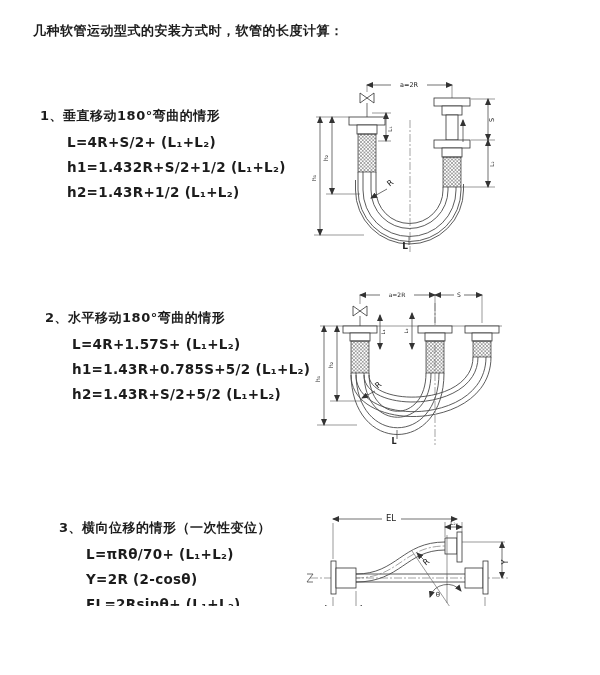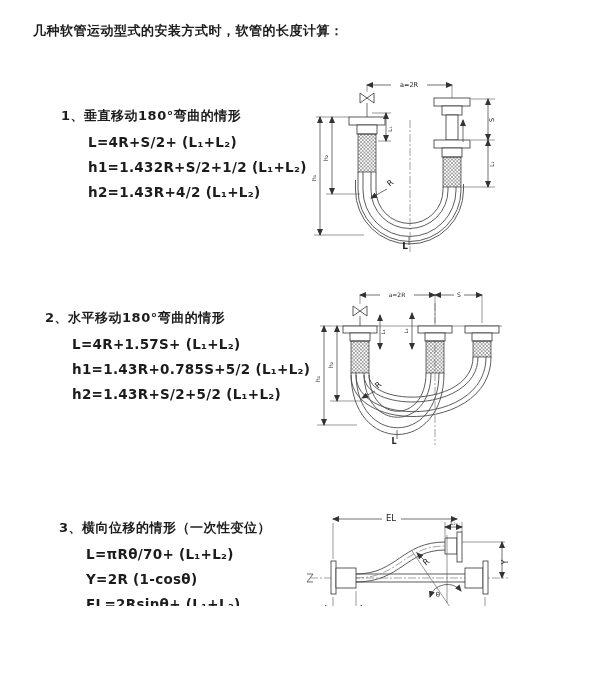--- a/index.html
+++ b/index.html
@@ -18,25 +18,25 @@
   .cl{stroke:#666;stroke-width:.6;fill:none;stroke-dasharray:8 2 2 2;}
   .lblbg{fill:#fff;}
 </style>
 </head>
 <body>
 
 <div class="canvas">
 
   <div class="doc-title">几种软管运动型式的安装方式时，软管的长度计算：</div>
 
-  <div class="section" style="left:61px;top:106px;">
+  <div class="section" style="left:40px;top:106px;">
     <div class="sec-heading">1、垂直移动180°弯曲的情形</div>
     <div class="formula">L=4R+S/2+ (L₁+L₂)</div>
     <div class="formula">h1=1.432R+S/2+1/2 (L₁+L₂)</div>
-    <div class="formula">h2=1.43R+4/2 (L₁+L₂)</div>
+    <div class="formula">h2=1.43R+1/2 (L₁+L₂)</div>
   </div>
 
   <svg class="diagram" style="left:312px;top:72px;" width="285" height="185" viewBox="0 0 285 185">
     <defs>
       <marker id="ar1" markerWidth="7" markerHeight="6" refX="6" refY="3" orient="auto-start-reverse" markerUnits="userSpaceOnUse">
         <path d="M0,0 L7,3 L0,6 Z" fill="#333"></path>
       </marker>
       <pattern id="br1" width="3.5" height="3.5" patternUnits="userSpaceOnUse">
         <path d="M0,0 L3.5,3.5 M3.5,0 L0,3.5" stroke="#555" stroke-width="0.5"></path>
       </pattern>
@@ -185,21 +185,21 @@
     <text x="68" y="104" font-size="8" text-anchor="middle" transform="rotate(-40 68 104)">R</text>
     <line class="dim" x1="63" y1="108" x2="50" y2="115" marker-end="url(#ar2)"></line>
 
     <line class="dim" x1="85" y1="147" x2="85" y2="156"></line>
     <text x="82" y="161" font-size="8" font-weight="bold" text-anchor="middle">L</text>
   </svg>
 
   <div class="section" style="left:59px;top:518px;">
     <div class="sec-heading">3、横向位移的情形（一次性变位）</div>
     <div class="formula">L=πRθ/70+ (L₁+L₂)</div>
-    <div class="formula">Y=2R (1-cosθ)</div>
+    <div class="formula">Y=2R (2-cosθ)</div>
     <div class="formula">EL=2Rsinθ+ (L₁+L₂)</div>
   </div>
 
   <svg class="diagram" style="left:302px;top:505px;" width="298" height="145" viewBox="0 0 298 145">
     <defs>
       <marker id="ar3" markerWidth="7" markerHeight="6" refX="6" refY="3" orient="auto-start-reverse" markerUnits="userSpaceOnUse">
         <path d="M0,0 L7,3 L0,6 Z" fill="#333"></path>
       </marker>
     </defs>
 

